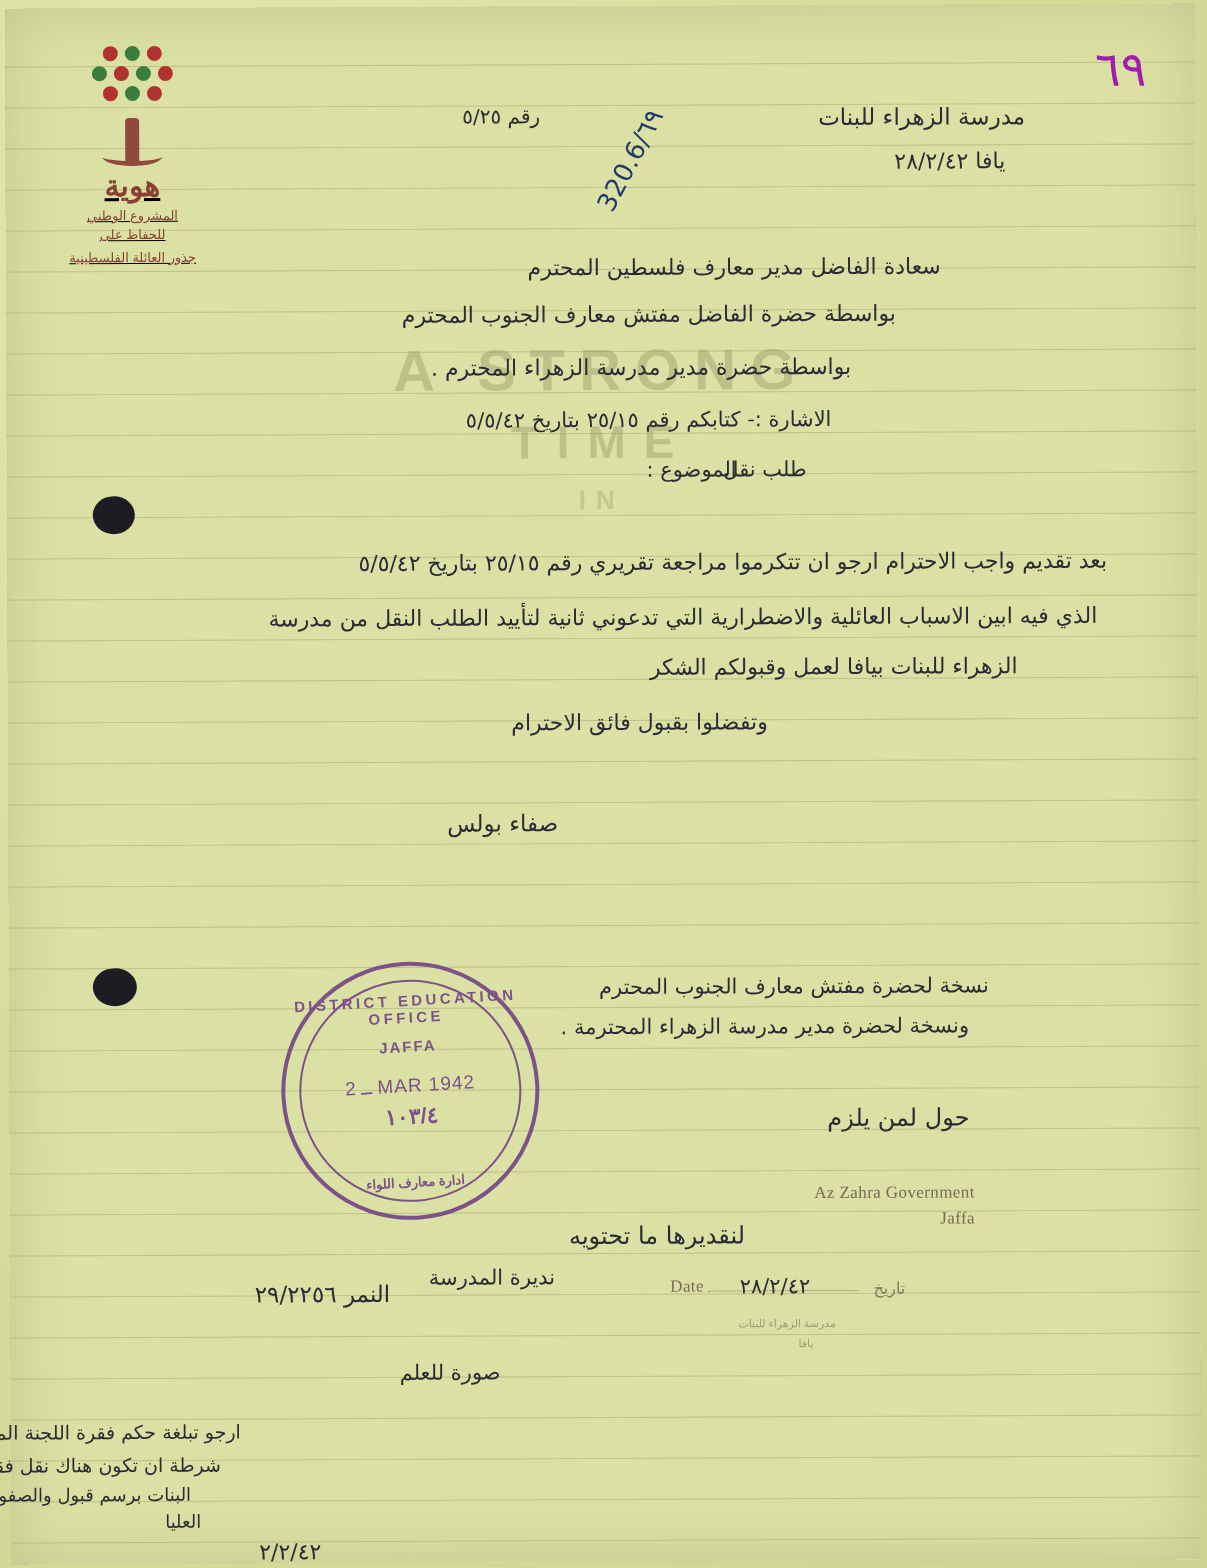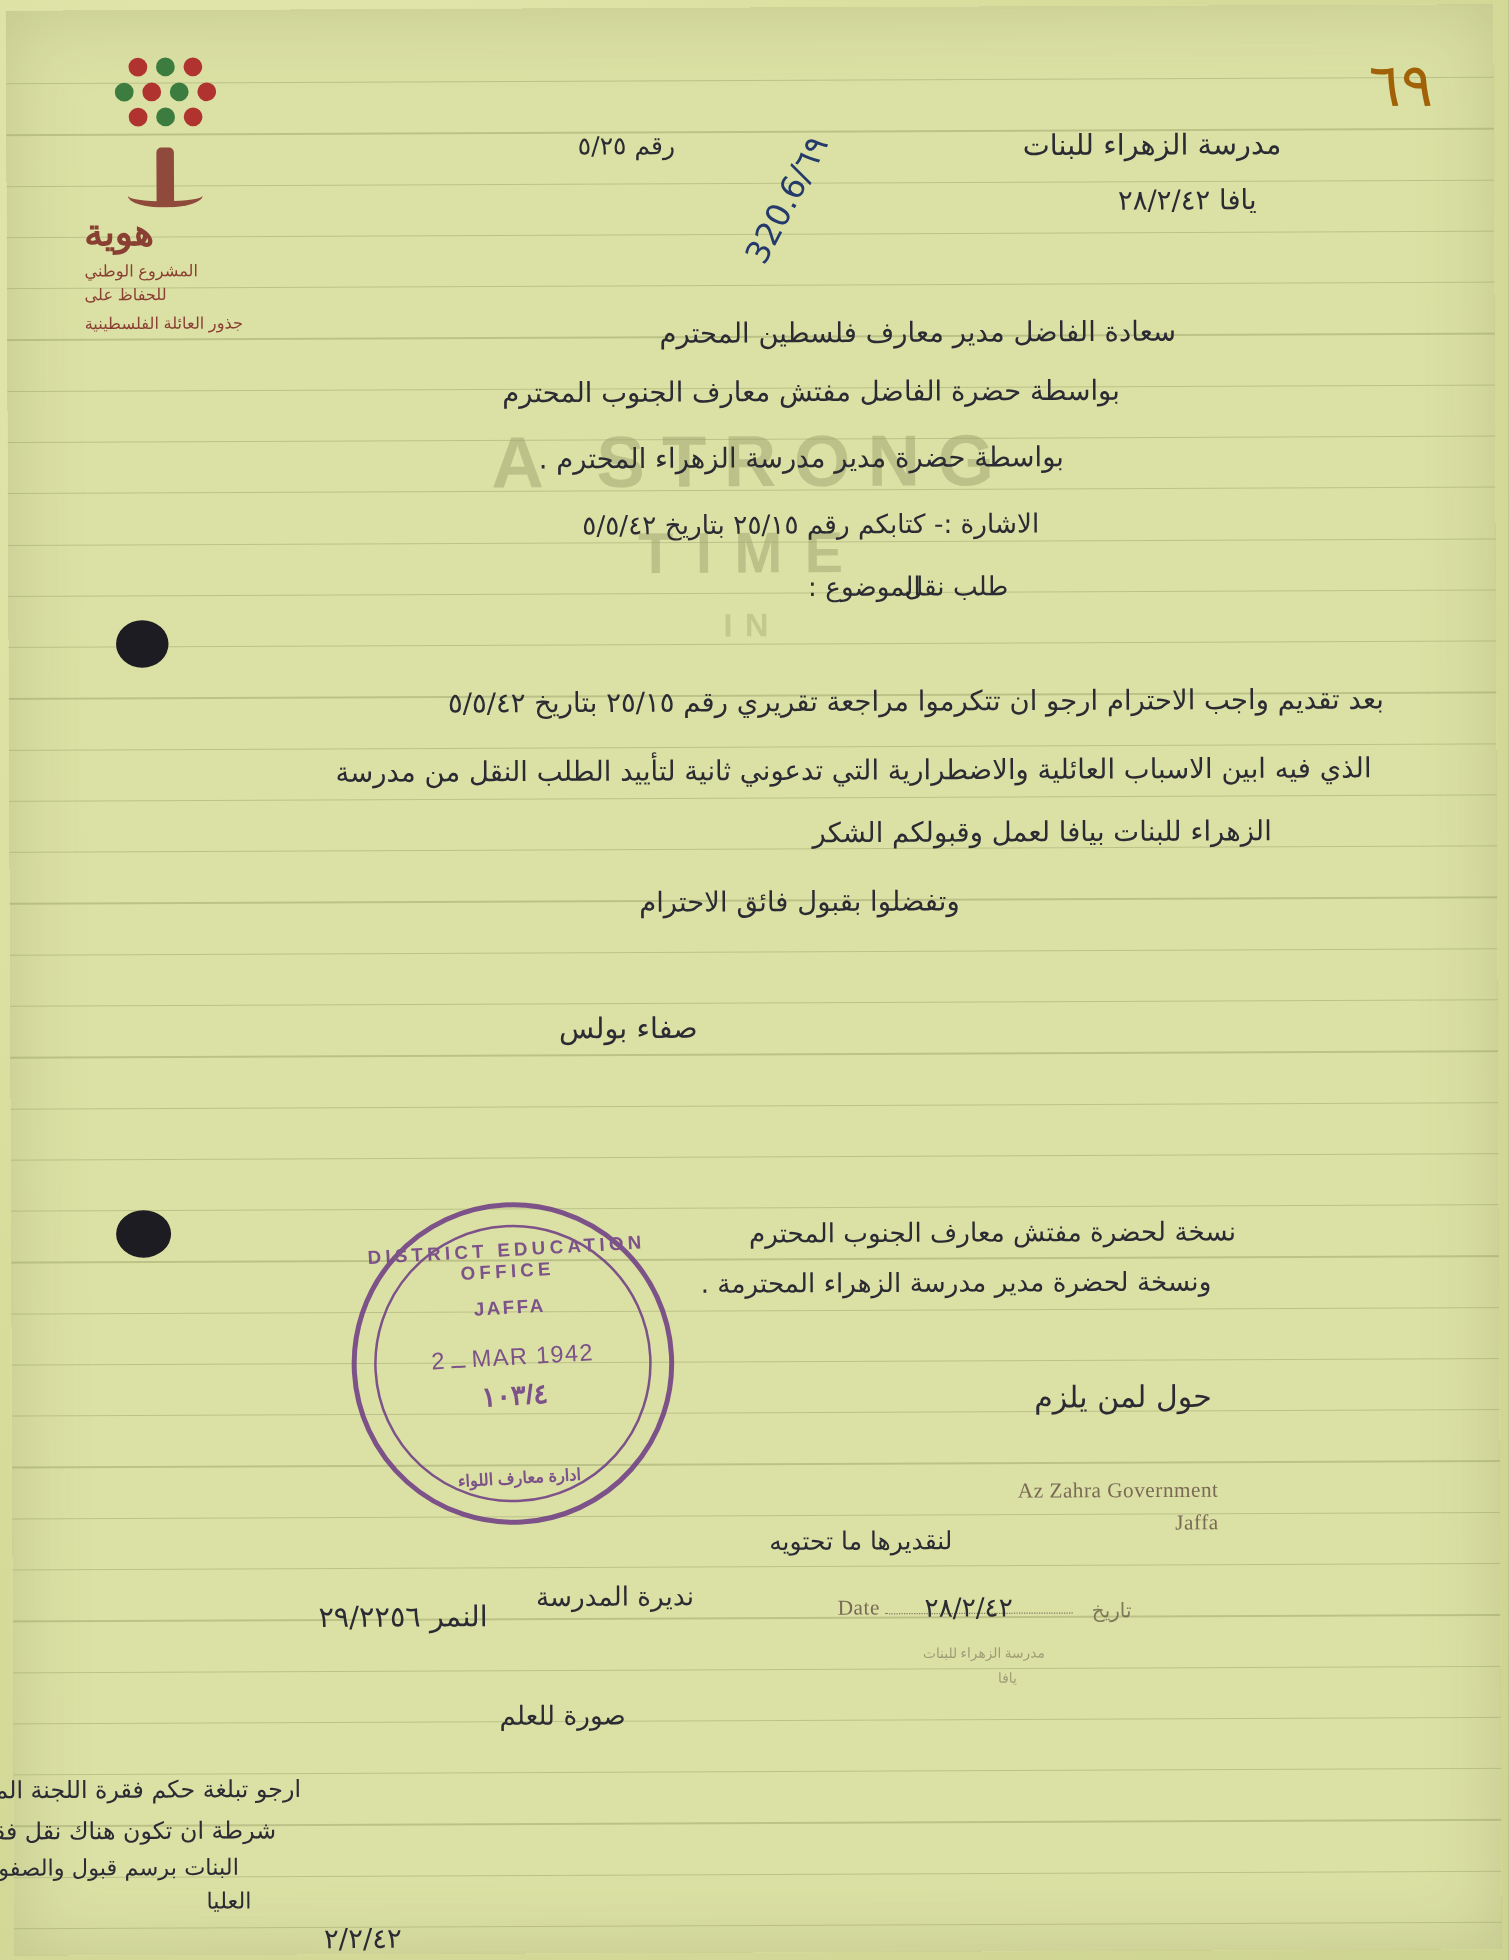--- a/index.html
+++ b/index.html
@@ -66,20 +66,22 @@
   .watermark .l1 { font-size: 58px; }
   .watermark .l2 { font-size: 46px; margin-top: 12px; letter-spacing: 18px; }
   .watermark .l3 { font-size: 26px; margin-top: 16px; letter-spacing: 10px; color: rgba(150,156,104,0.35); }
 
   
   .logo {
     position: absolute;
     left: 62px;
     top: 34px;
     width: 130px;
+    text-align: center;
+    text-decoration: underline;
   }
   .logo .tree { position: relative; height: 118px; }
   .dotrow { display:flex; justify-content:center; gap:7px; }
   .dot { width: 15px; height: 15px; border-radius: 50%; }
   .trunk {
     position: absolute; left: 50%; bottom: 0; width: 14px; height: 46px;
     margin-left: -7px; background: #8f4a3b;
     border-radius: 4px 4px 2px 2px;
   }
   .roots {
@@ -100,21 +102,21 @@
     position: absolute;
     color: #2b2b33;
     font-family: "DejaVu Sans", sans-serif;
     white-space: pre;
     line-height: 1.55;
     transform-origin: right center;
     direction: rtl;
   }
   .hw.ltr { direction: ltr; transform-origin: left center; }
   .blue { color: #243a6b; }
-  .red { color: #a16207; }
+  .red { color: #a21caf; }
 
   
   .blot {
     position: absolute;
     background: #1c1c22;
     border-radius: 50%;
   }
 
   
   .stamp {
@@ -267,21 +269,21 @@
     <div class="typed" style="left:660px; top:1268px;">
       <span>Date</span>
       <span class="dotline"></span>
     </div>
     <div class="hw" style="right:390px; top:1265px; font-size:21px;margin-left:40px;">٢٨/٢/٤٢</div>
     <div class="hw" style="right:295px; top:1272px; font-size:16px; color:rgba(90,80,60,0.7);">تاريخ</div>
 
     <div class="typed faint" style="left:728px; top:1310px;">مدرسة الزهراء للبنات</div>
     <div class="typed faint" style="left:788px; top:1330px;">يافا</div>
 
-    <div class="hw" style="right:438px; top:1212px; font-size:20px;">لنقديرها ما تحتويه</div>
+    <div class="hw" style="right:455px; top:1212px; font-size:24px;">لنقديرها ما تحتويه</div>
     <div class="hw" style="right:645px; top:1255px; font-size:21px;">نديرة المدرسة</div>
 
     <div class="hw" style="right:810px; top:1270px; font-size:23px;">النمر ٢٩/٢٢٥٦</div>
 
     <div class="hw" style="right:700px; top:1350px; font-size:21px;">صورة للعلم</div>
 
     <div class="hw" style="right:960px; top:1410px; font-size:19px;">ارجو تبلغة حكم فقرة اللجنة المختصة</div>
     <div class="hw" style="right:980px; top:1443px; font-size:19px;">شرطة ان تكون هناك نقل فقط</div>
     <div class="hw" style="right:1010px; top:1473px; font-size:18px;">البنات برسم قبول والصفوف بترتيب</div>
     <div class="hw" style="right:1000px; top:1500px; font-size:18px;">العليا</div>

